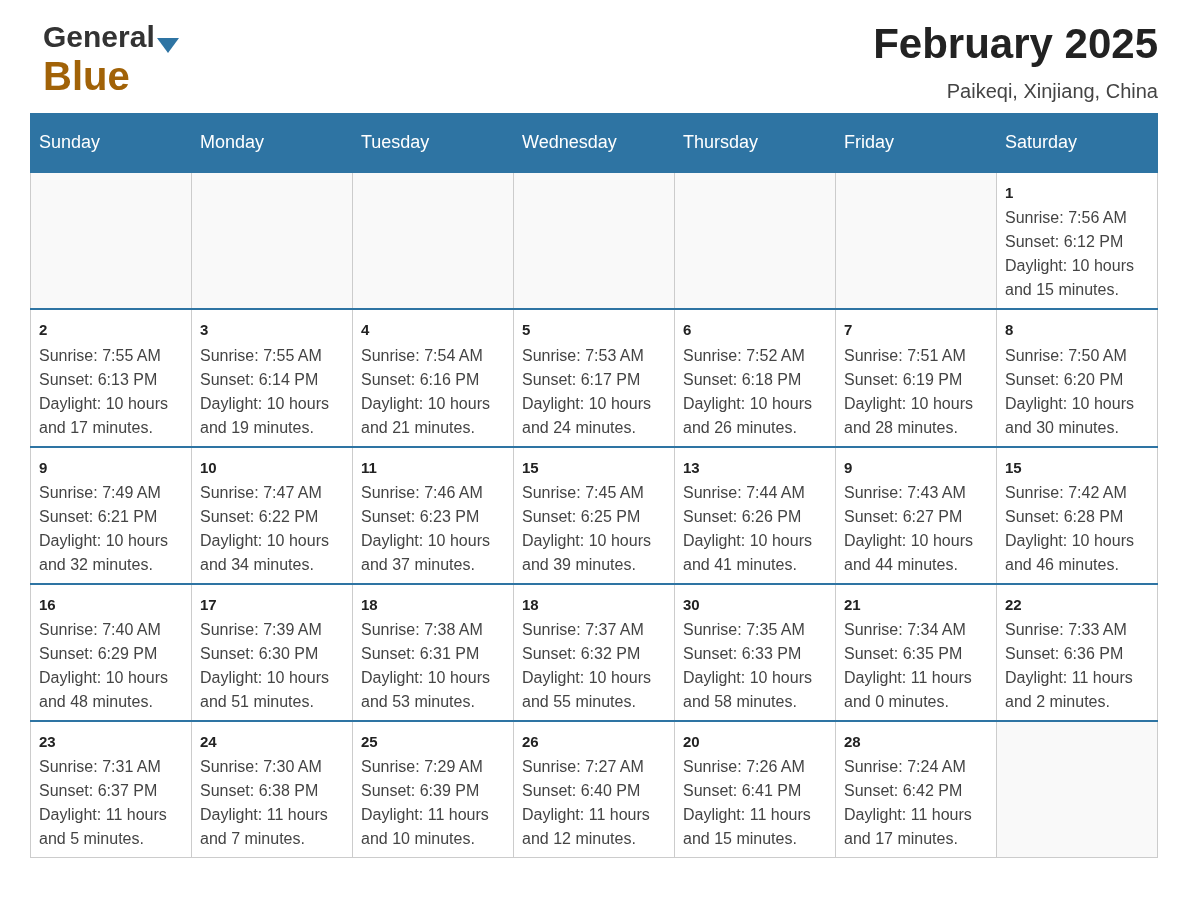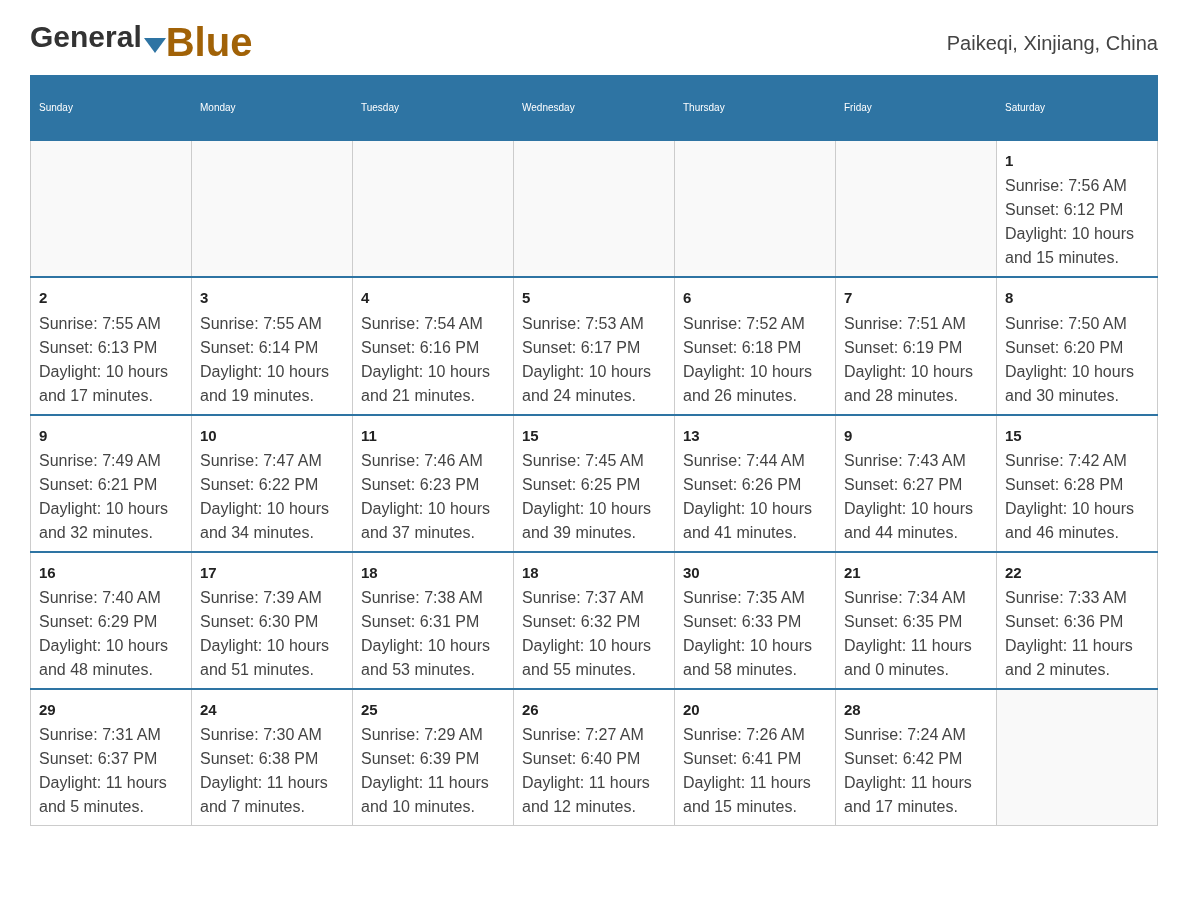--- a/index.html
+++ b/index.html
@@ -11,22 +11,23 @@
       padding: 20px 30px;
     }
     .header {
       display: flex;
       justify-content: space-between;
       align-items: flex-start;
       margin-bottom: 10px;
     }
     .logo {
       display: flex;
-      flex-direction: row;
+      flex-direction: column;
       align-items: flex-start;
+      margin-left: 13px;
     }
     .title-area {
       text-align: right;
     }
     .month-title {
       font-size: 42px;
       font-weight: bold;
       color: #222;
     }
     .location-title {
@@ -35,23 +36,23 @@
       margin-top: 12px;
     }
     .calendar {
       width: 100%;
       border-collapse: collapse;
       margin-top: 10px;
     }
     .calendar th {
       background-color: #2e74a3;
       color: #fff;
-      padding: 26px 8px;
+      padding: 18px 8px;
       text-align: left;
-      font-size: 10px;
+      font-size: 18px;
       font-weight: normal;
       border: 1px solid #2e74a3;
     }
     .calendar td {
       vertical-align: top;
       padding: 8px 8px 6px 8px;
       border: 1px solid #ccc;
       width: 14.28%;
       min-height: 110px;
       font-size: 12.5px;
@@ -110,20 +111,21 @@
   <div class="logo">
     <div class="logo-line1">
       <span class="logo-text-general">General</span>
       <span class="logo-triangle"></span>
     </div>
     <div>
       <span class="logo-text-blue">Blue</span>
     </div>
   </div>
   <div class="title-area">
+    <div class="month-title">February 2025</div>
     <div class="location-title">Paikeqi, Xinjiang, China</div>
   </div>
 </div>
 
 <table class="calendar">
   <thead>
     <tr>
     <th>Sunday</th>
         <th>Monday</th>
         <th>Tuesday</th>
@@ -231,21 +233,21 @@
           <span class="day-number">21</span>
           <div class="day-info">Sunrise: 7:34 AM<br>Sunset: 6:35 PM<br>Daylight: 11 hours and 0 minutes.</div>
         </td>
         <td>
           <span class="day-number">22</span>
           <div class="day-info">Sunrise: 7:33 AM<br>Sunset: 6:36 PM<br>Daylight: 11 hours and 2 minutes.</div>
         </td>
       </tr>
       <tr>
         <td>
-          <span class="day-number">29</span>
+          <span class="day-number">23</span>
           <div class="day-info">Sunrise: 7:31 AM<br>Sunset: 6:37 PM<br>Daylight: 11 hours and 5 minutes.</div>
         </td>
         <td>
           <span class="day-number">24</span>
           <div class="day-info">Sunrise: 7:30 AM<br>Sunset: 6:38 PM<br>Daylight: 11 hours and 7 minutes.</div>
         </td>
         <td>
           <span class="day-number">25</span>
           <div class="day-info">Sunrise: 7:29 AM<br>Sunset: 6:39 PM<br>Daylight: 11 hours and 10 minutes.</div>
         </td>

